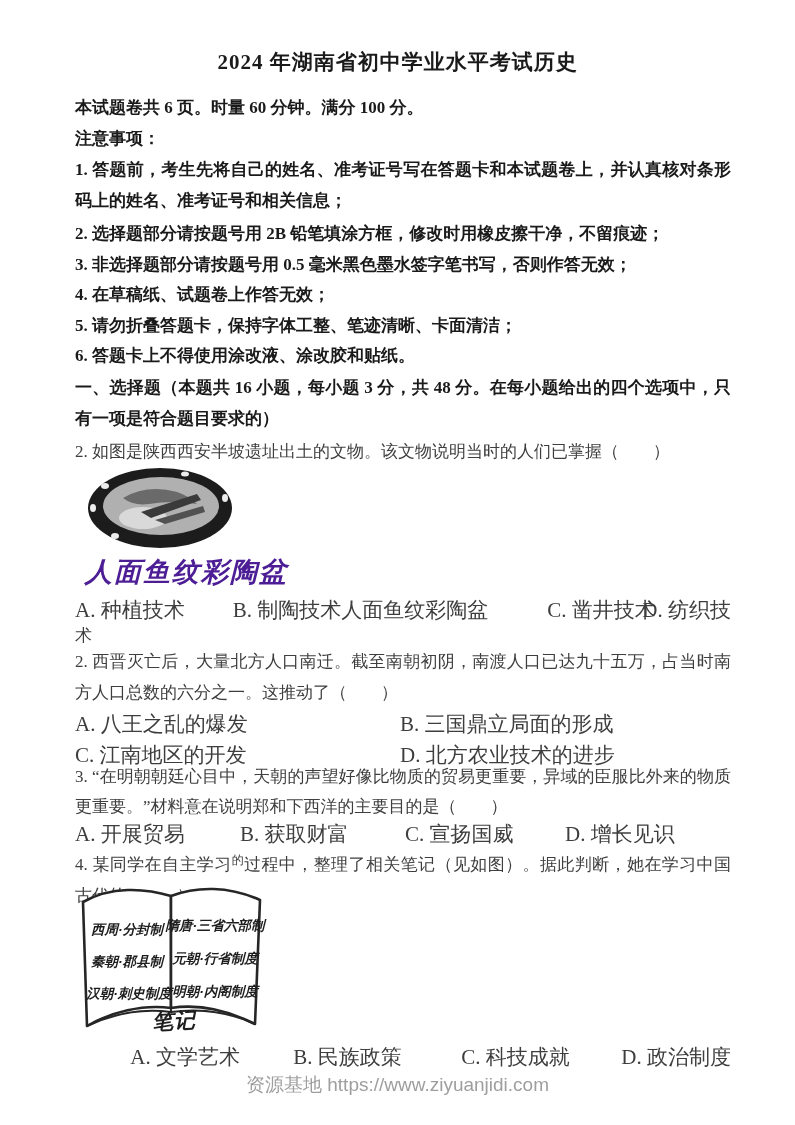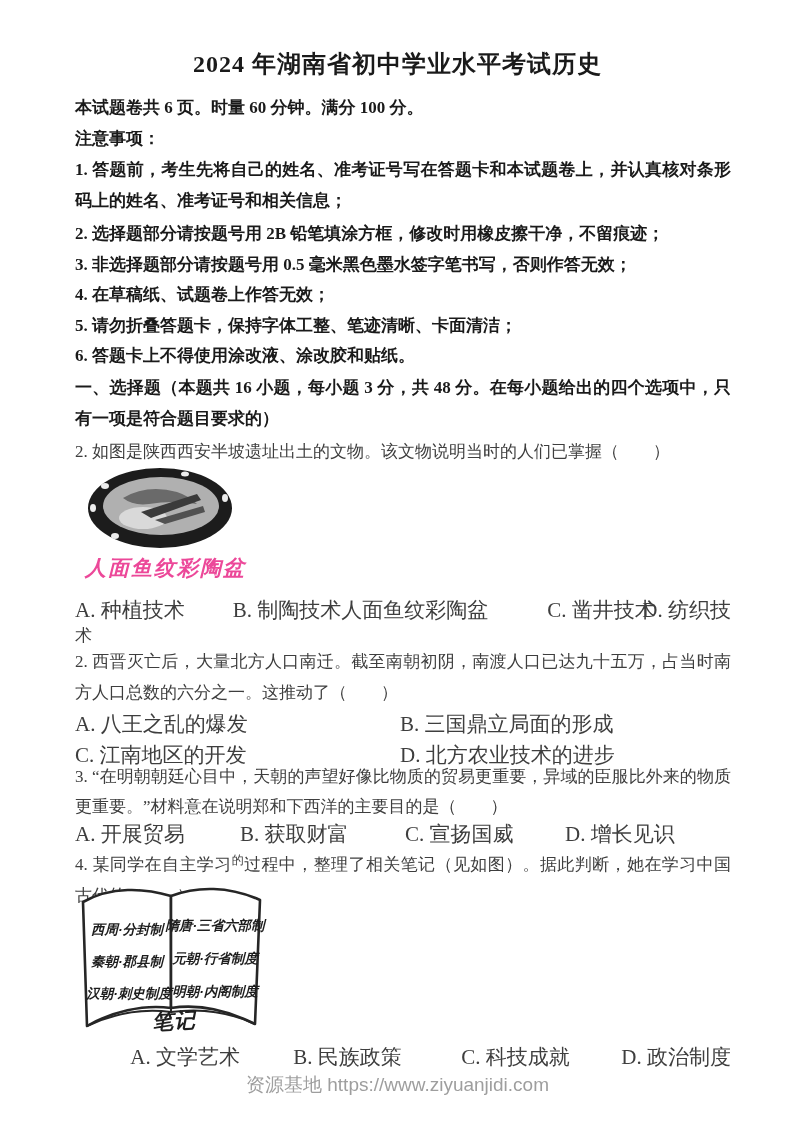--- a/index.html
+++ b/index.html
@@ -6,32 +6,32 @@
   .page{
     position:relative;
     width:795px;height:1125px;
     background:#fff;
     font-family:"Liberation Serif", serif;
     overflow:hidden;
   }
   .abs{position:absolute;left:75px;width:656px;}
   .title{
     left:0;width:795px;text-align:center;
-    font-size:24px;font-weight:bold;color:var(--ink);
+    font-size:21px;font-weight:bold;color:var(--ink);
     letter-spacing:1px;
   }
   .line{font-size:17px;line-height:31px;text-align:justify;}
   .bold{font-weight:bold;color:var(--ink);}
   .qtext{font-weight:normal;color:var(--body);}
   sup.inline-sup{font-size:12px;line-height:0;vertical-align:6px;}
   .opt-row{display:flex;font-size:21px;line-height:28px;color:var(--body);}
   .opt-row span{display:block;white-space:nowrap;}
   .figure{position:absolute;}
   .fig-caption{
-    font-weight:bold;color:#ec4899;font-size:21px;letter-spacing:2px;
+    font-weight:bold;color:#4c1d95;font-size:27px;letter-spacing:2px;
     font-style:italic;
   }
   .scribble{
     font-size:21px;font-weight:bold;font-style:italic;color:#1f1f1f;
     transform:rotate(-3deg);letter-spacing:1px;
   }
   .footer{
     left:0;width:795px;text-align:center;
     font-family:"Liberation Sans", sans-serif;
     font-size:19px;color:var(--footer);

